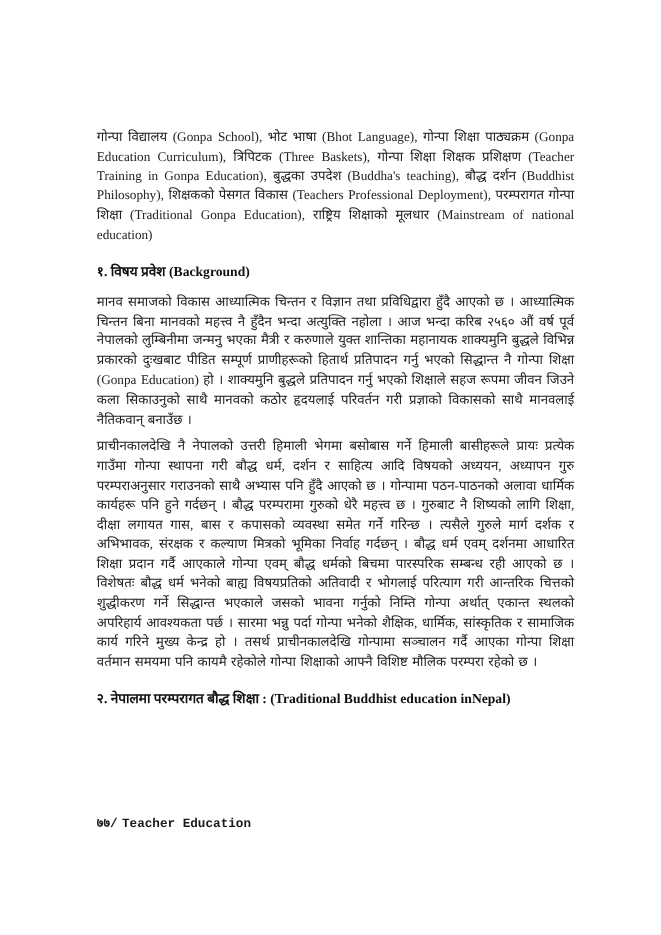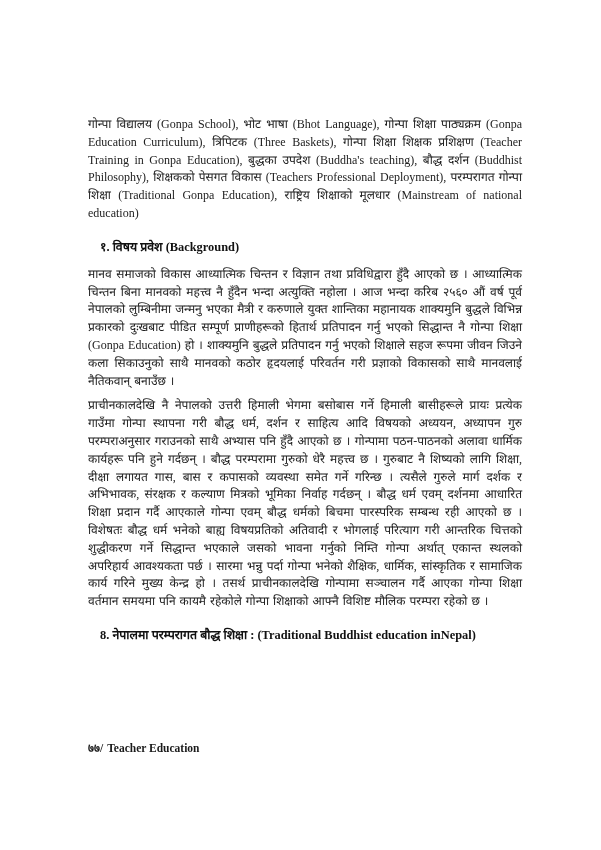--- a/index.html
+++ b/index.html
@@ -23,54 +23,55 @@
       width: 434px;
       text-align: justify;
     }
     .body-text {
       margin: 0 0 7px 0;
       font-size: 12px;
       line-height: 17.8px;
       word-spacing: 1px;
     }
     .heading {
-      margin: 15px 0 10px 12px;
+      margin: 15px 0 10px 0;
       font-size: 12.4px;
       line-height: 18px;
       font-weight: bold;
       color: #111111;
       text-align: left;
     }
     .footer {
       position: absolute;
       left: 88px;
       top: 740px;
       font-size: 11.5px;
       font-weight: bold;
       color: #1a1a1a;
+      font-family: Liberation Mono, monospace;
     }
     .footer-label {
       margin-left: 4px;
     }
   </style>
 </head>
 <body>
 
 <div class="page">
   <div class="content">
 
     <p class="body-text">गोन्पा विद्यालय (Gonpa School), भोट भाषा (Bhot Language), गोन्पा शिक्षा पाठ्यक्रम (Gonpa Education Curriculum), त्रिपिटक (Three Baskets), गोन्पा शिक्षा शिक्षक प्रशिक्षण (Teacher Training in Gonpa Education), बुद्धका उपदेश (Buddha's teaching), बौद्ध दर्शन (Buddhist Philosophy), शिक्षकको पेसगत विकास (Teachers Professional Deployment), परम्परागत गोन्पा शिक्षा (Traditional Gonpa Education), राष्ट्रिय शिक्षाको मूलधार (Mainstream of national education)</p>
 
     <h2 class="heading">१. विषय प्रवेश (Background)</h2>
 
     <p class="body-text">मानव समाजको विकास आध्यात्मिक चिन्तन र विज्ञान तथा प्रविधिद्वारा हुँदै आएको छ । आध्यात्मिक चिन्तन बिना मानवको महत्त्व नै हुँदैन भन्दा अत्युक्ति नहोला । आज भन्दा करिब २५६० औं वर्ष पूर्व नेपालको लुम्बिनीमा जन्मनु भएका मैत्री र करुणाले युक्त शान्तिका महानायक शाक्यमुनि बुद्धले विभिन्न प्रकारको दुःखबाट पीडित सम्पूर्ण प्राणीहरूको हितार्थ प्रतिपादन गर्नु भएको सिद्धान्त नै गोन्पा शिक्षा (Gonpa Education) हो । शाक्यमुनि बुद्धले प्रतिपादन गर्नु भएको शिक्षाले सहज रूपमा जीवन जिउने कला सिकाउनुको साथै मानवको कठोर हृदयलाई परिवर्तन गरी प्रज्ञाको विकासको साथै मानवलाई नैतिकवान् बनाउँछ ।</p>
 
     <p class="body-text">प्राचीनकालदेखि नै नेपालको उत्तरी हिमाली भेगमा बसोबास गर्ने हिमाली बासीहरूले प्रायः प्रत्येक गाउँमा गोन्पा स्थापना गरी बौद्ध धर्म, दर्शन र साहित्य आदि विषयको अध्ययन, अध्यापन गुरु परम्पराअनुसार गराउनको साथै अभ्यास पनि हुँदै आएको छ । गोन्पामा पठन-पाठनको अलावा धार्मिक कार्यहरू पनि हुने गर्दछन् । बौद्ध परम्परामा गुरुको धेरै महत्त्व छ । गुरुबाट नै शिष्यको लागि शिक्षा, दीक्षा लगायत गास, बास र कपासको व्यवस्था समेत गर्ने गरिन्छ । त्यसैले गुरुले मार्ग दर्शक र अभिभावक, संरक्षक र कल्याण मित्रको भूमिका निर्वाह गर्दछन् । बौद्ध धर्म एवम् दर्शनमा आधारित शिक्षा प्रदान गर्दै आएकाले गोन्पा एवम् बौद्ध धर्मको बिचमा पारस्परिक सम्बन्ध रही आएको छ । विशेषतः बौद्ध धर्म भनेको बाह्य विषयप्रतिको अतिवादी र भोगलाई परित्याग गरी आन्तरिक चित्तको शुद्धीकरण गर्ने सिद्धान्त भएकाले जसको भावना गर्नुको निम्ति गोन्पा अर्थात् एकान्त स्थलको अपरिहार्य आवश्यकता पर्छ । सारमा भन्नु पर्दा गोन्पा भनेको शैक्षिक, धार्मिक, सांस्कृतिक र सामाजिक कार्य गरिने मुख्य केन्द्र हो । तसर्थ प्राचीनकालदेखि गोन्पामा सञ्चालन गर्दै आएका गोन्पा शिक्षा वर्तमान समयमा पनि कायमै रहेकोले गोन्पा शिक्षाको आफ्नै विशिष्ट मौलिक परम्परा रहेको छ ।</p>
 
-    <h2 class="heading">8. नेपालमा परम्परागत बौद्ध शिक्षा : (Traditional Buddhist education inNepal)</h2>
+    <h2 class="heading">२. नेपालमा परम्परागत बौद्ध शिक्षा : (Traditional Buddhist education inNepal)</h2>
 
 
   </div>
 
   <div class="footer">
     <span>७७/</span><span class="footer-label">Teacher Education</span>
   </div>
 </div>
 
 </body></html>

